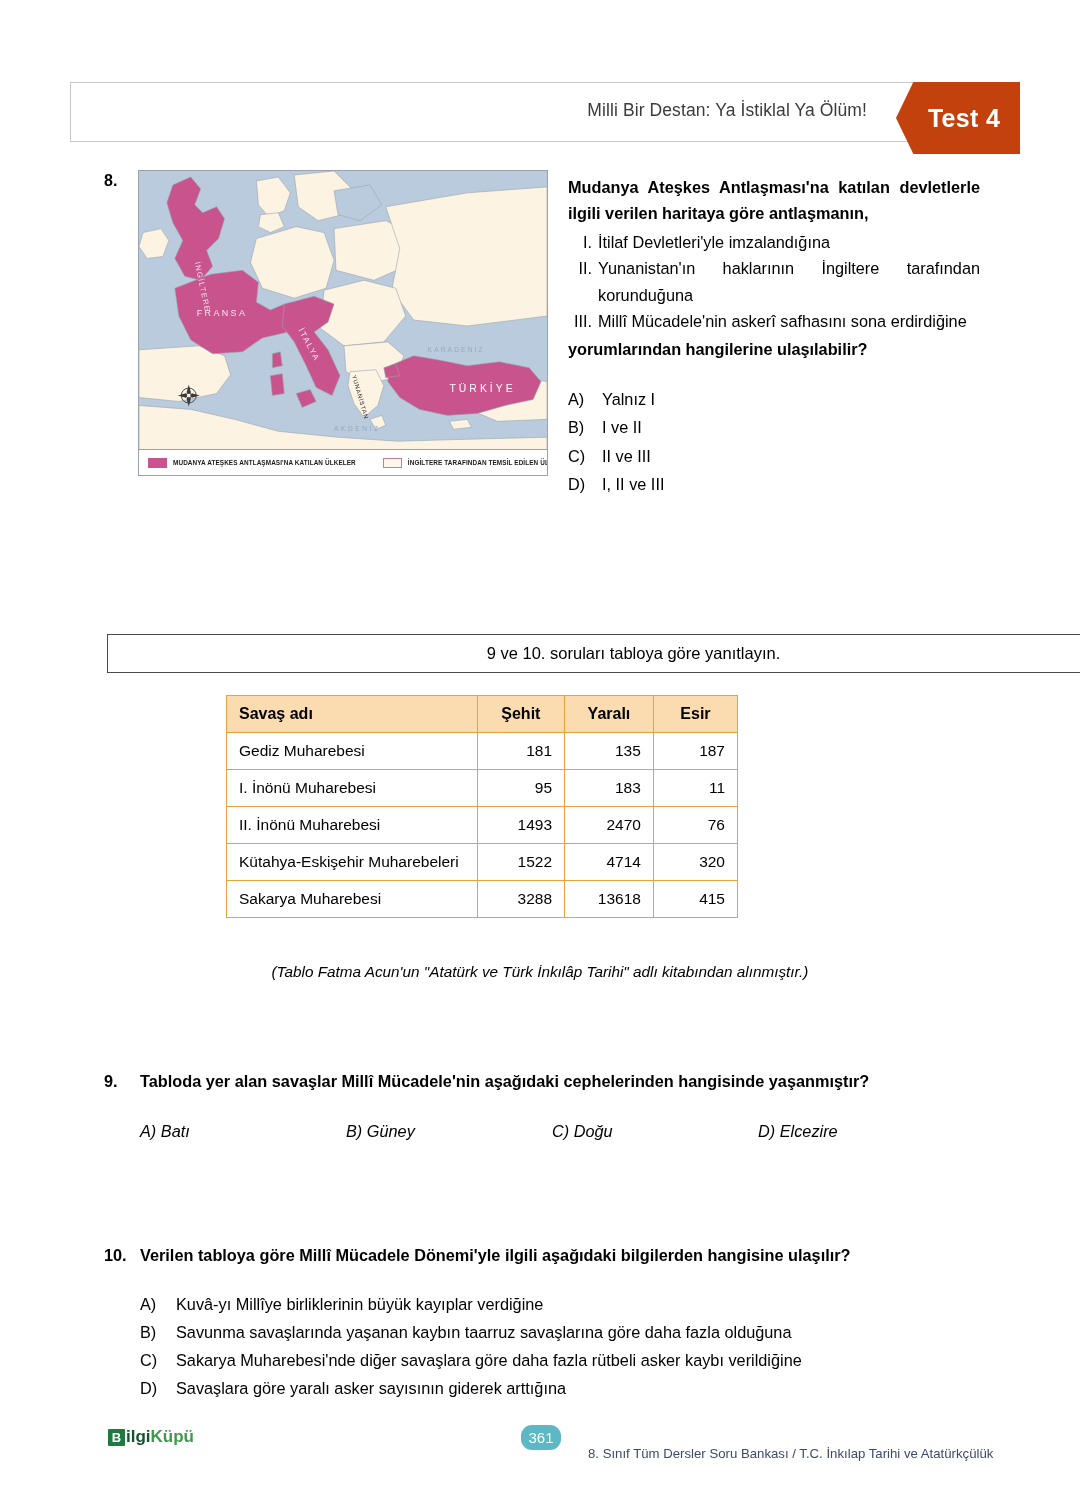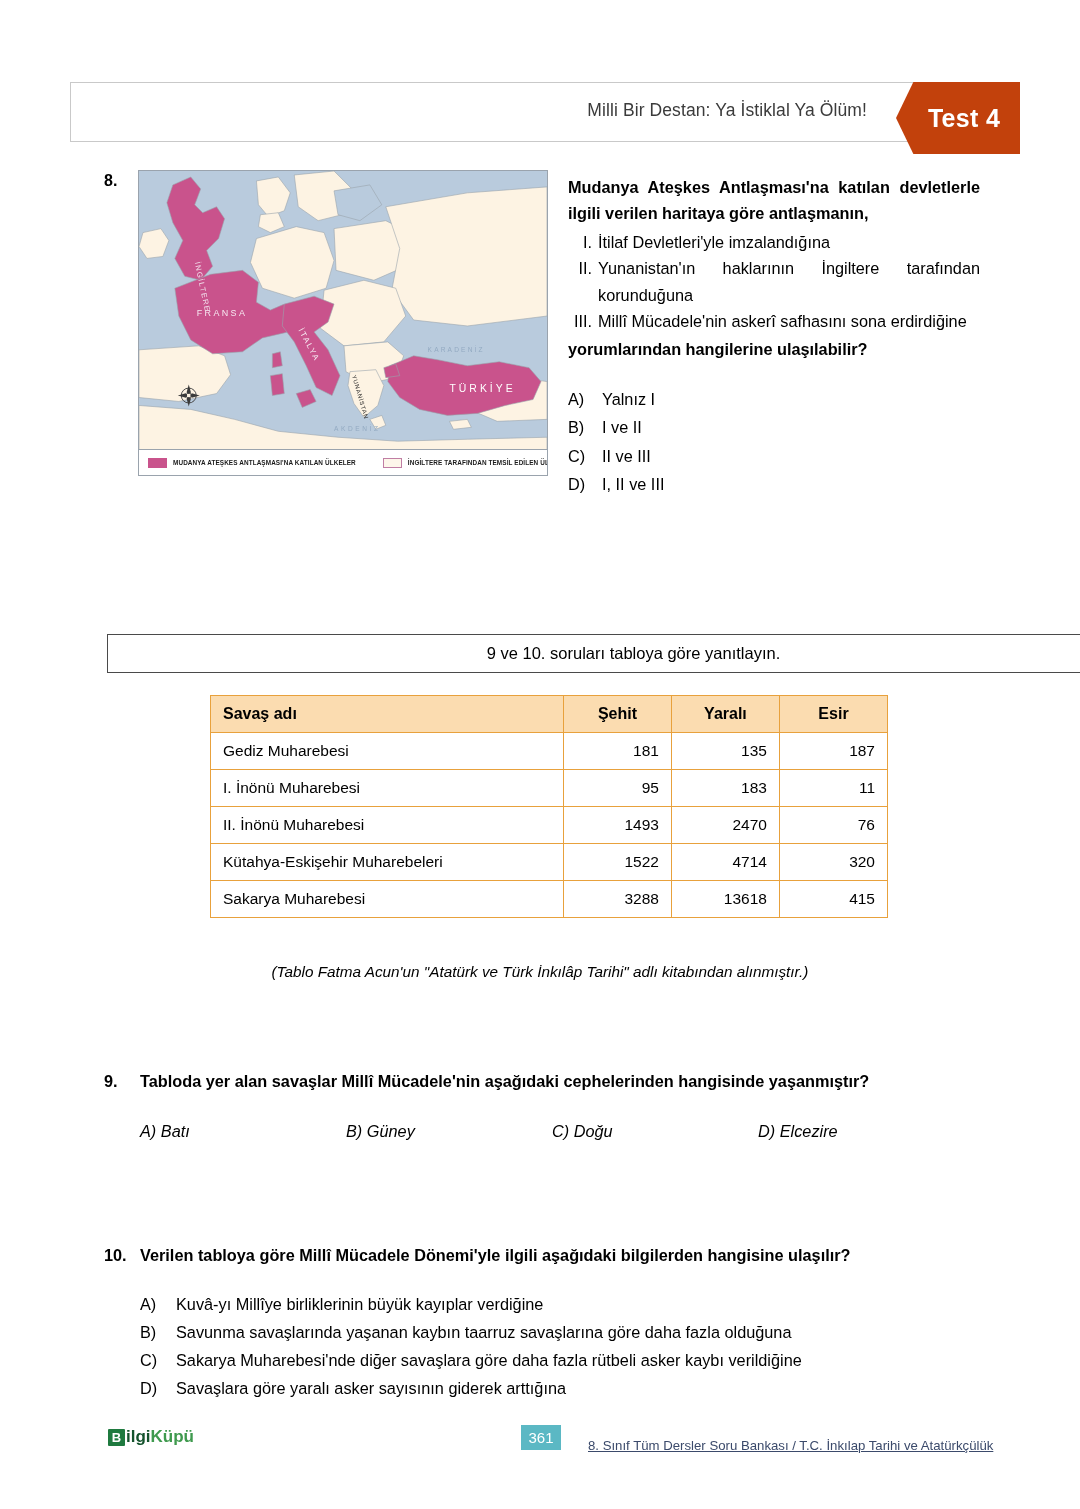--- a/index.html
+++ b/index.html
@@ -170,23 +170,23 @@
     display: flex;
     align-items: center;
     justify-content: center;
     font-size: 16.5px;
     font-weight: normal;
   }
 
   
   .data-table {
     position: absolute;
-    left: 210px;
+    left: 226px;
     top: 695px;
-    width: 678px;
+    width: 512px;
     border-collapse: collapse;
     font-size: 15.5px;
   }
   .data-table th, .data-table td {
     border: 1.4px solid #e8a13c;
     height: 37px;
     padding: 0 12px;
     box-sizing: border-box;
   }
   .data-table thead th {
@@ -265,29 +265,29 @@
     left: 521px;
     top: 0;
     width: 40px;
     height: 25px;
     background: #5bb8c4;
     color: #ffffff;
     font-size: 15px;
     display: flex;
     align-items: center;
     justify-content: center;
+    border-radius: 11px;
   }
   .footer-note {
     position: absolute;
     left: 588px;
-    top: 13px;
+    top: 21px;
     font-size: 13.2px;
     color: #3b4a6b;
     white-space: nowrap;
-    text-decoration: underline;
   }
 </style>
 </head>
 <body>
 
 <div class="header-band">
   <div class="header-box"></div>
   <div class="header-title">Milli Bir Destan: Ya İstiklal Ya Ölüm!</div>
   <div class="test-badge">
     <span class="test-badge-label">Test 4</span>

